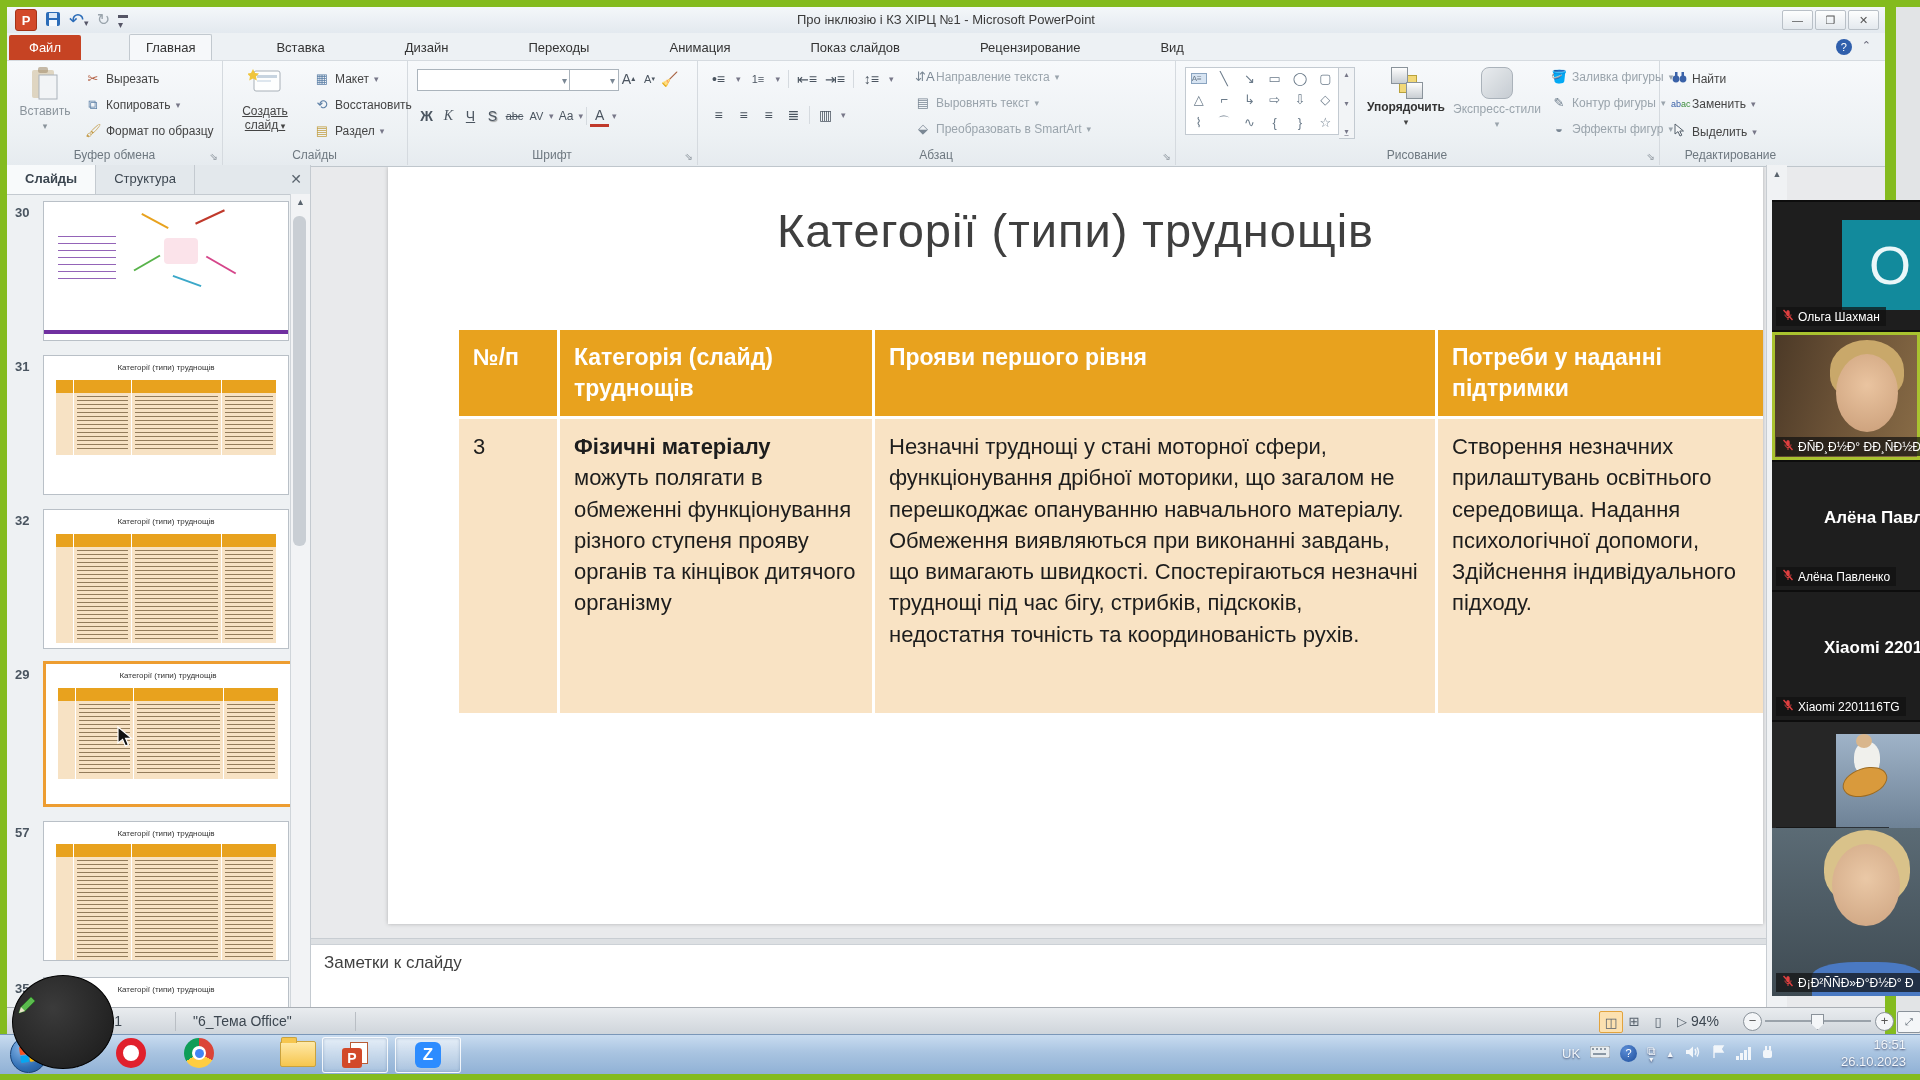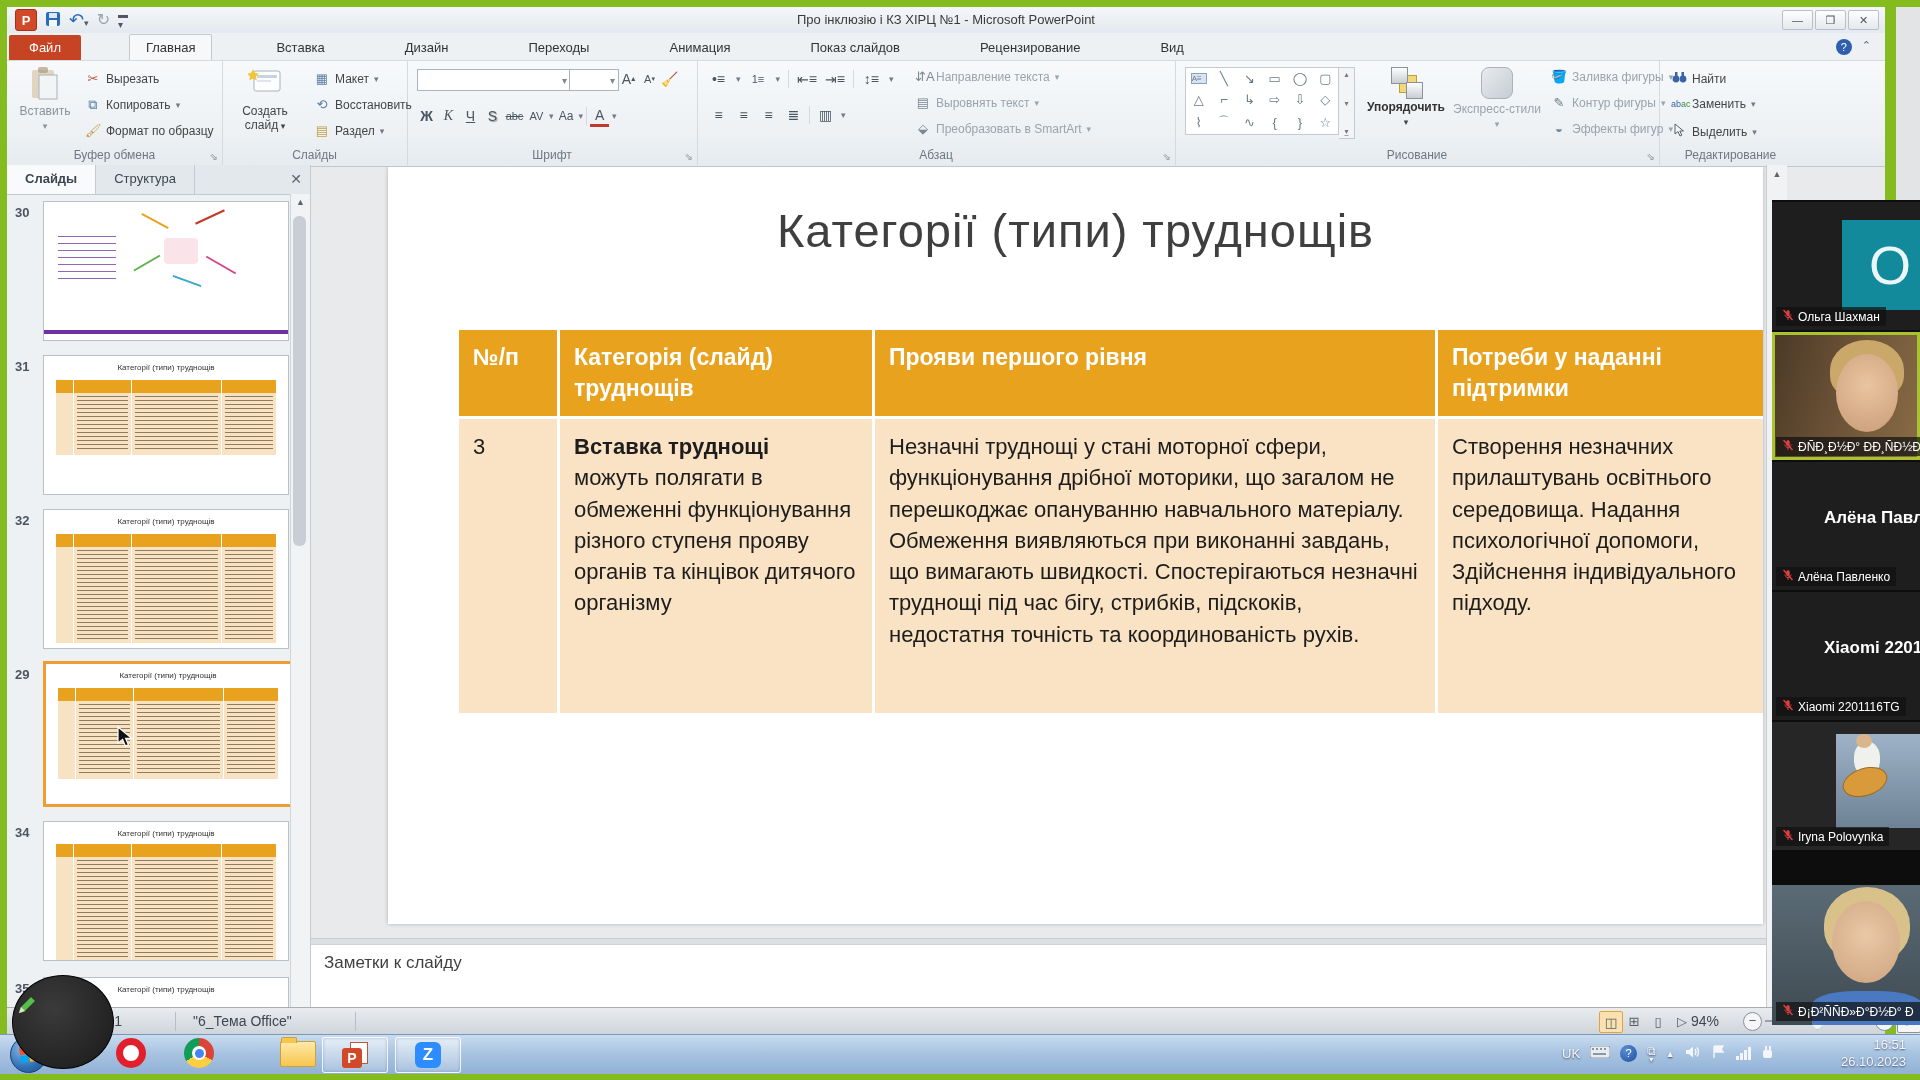--- a/index.html
+++ b/index.html
@@ -197,21 +197,21 @@
         </div>
       <div class="srow" style="left:78px;top:62px;">
           <span class="sico" style="color:#C39A45;">🖌</span>
           <span>Формат по образцу</span>
         </div>
       <div class="gl">Буфер обмена</div>
       <div class="launch">⇘</div>
     </div>
 
     <div class="grp" style="left:215px;width:185px;">
-      <div class="bigbtn" style="left:8px;width:70px;">
+      <div class="bigbtn" style="left:8px;width:70px;text-decoration:underline;">
         <div class="bicon">
           <svg width="34" height="32" viewBox="0 0 34 32">
               <rect x="6" y="4" width="26" height="20" rx="2" fill="#FDFEFE" stroke="#A8B0B8"></rect>
               <rect x="9" y="8" width="20" height="3" fill="#C7D4E0"></rect>
               <rect x="9" y="13" width="14" height="2" fill="#DDE6EE"></rect>
               <path d="M5 2 l2 4 4 .5 -3 3 .8 4 -3.8-2 -3.8 2 .8-4 -3-3 4-.5z" fill="#F0C53C"></path>
             </svg>
         </div>
         <span>Создать слайд</span><span style="font-size:9px;"> ▾</span>
       </div>
@@ -469,21 +469,21 @@
             <div class="c3">
               <i class="scrib"></i>
             </div>
             <div class="c4">
               <i class="scrib"></i>
             </div>
           </div>
       </div>
     </div>
 
-    <span class="thumbnum" style="top:660px;">34</span>
+    <span class="thumbnum" style="top:660px;">57</span>
     <div class="thumb" style="top:656px;height:138px;">
       <div class="mini-title">Категорії (типи) труднощів</div>
       <div class="mini-table" style="top:22px;">
         <div class="mh">
             <div class="c1"></div>
             <div class="c2"></div>
             <div class="c3"></div>
             <div class="c4"></div>
           </div>
         <div class="mb" style="height:104px;">
@@ -514,21 +514,21 @@
 
   <div id="editor" class="abs">
     <div id="slide">
       <div id="slide-title">Категорії (типи) труднощів</div>
       <div id="stable">
         <div class="th">№/п</div>
         <div class="th">Категорія (слайд) труднощів</div>
         <div class="th">Прояви першого рівня</div>
         <div class="th">Потреби у наданні підтримки</div>
         <div class="td">3</div>
-        <div class="td"><b>Вставка труднощі</b><span>можуть полягати в обмеженні функціонування різного ступеня прояву органів та кінцівок дитячого організму</span></div>
+        <div class="td"><b>Фізичні матеріалу</b><span>можуть полягати в обмеженні функціонування різного ступеня прояву органів та кінцівок дитячого організму</span></div>
         <div class="td">Незначні труднощі у стані моторної сфери, функціонування дрібної моторики, що загалом не перешкоджає опануванню навчального матеріалу.  Обмеження виявляються при виконанні завдань, що вимагають швидкості. Спостерігаються незначні  труднощі під час бігу, стрибків, підскоків, недостатня точність та координованість рухів.</div>
         <div class="td">Створення незначних прилаштувань освітнього середовища. Надання психологічної допомоги, Здійснення індивідуального підходу.</div>
       </div>
     </div>
   </div>
 
   <div class="abs" style="left:1766px;top:165px;width:20px;height:842px;background:#F0F2F4;border-left:1px solid #C8CDD2;z-index:2;">
     <div style="text-align:center;color:#5A646E;font-size:9px;padding-top:4px;">▲</div>
   </div>
 
@@ -691,21 +691,21 @@
         <span><svg width="12" height="12" viewBox="0 0 12 12">
               <path d="M6 1.2c-1 0-1.7.7-1.7 1.7v2.6c0 1 .7 1.7 1.7 1.7s1.7-.7 1.7-1.7V2.9C7.7 1.9 7 1.2 6 1.2z" fill="#E04040"></path>
               <path d="M3 5.5c0 1.7 1.3 3 3 3s3-1.3 3-3" stroke="#E04040" fill="none"></path>
               <line x1="6" y1="8.5" x2="6" y2="11" stroke="#E04040"></line>
               <line x1="1.5" y1="1" x2="10.5" y2="11" stroke="#E04040" stroke-width="1.4"></line>
             </svg></span>
         <span>Iryna Polovynka</span>
       </div>
     </div>
 
-    <div class="ptile" style="top:685px;height:140px;background:linear-gradient(#5B6B75,#3E4A52);text-decoration:underline;">
+    <div class="ptile" style="top:628px;height:168px;background:linear-gradient(#5B6B75,#3E4A52);text-decoration:underline;">
       <div style="position:absolute;left:52px;top:2px;width:86px;height:76px;border-radius:50% 50% 44% 44%;background:#D9C28A;"></div>
       <div style="position:absolute;left:60px;top:16px;width:68px;height:82px;border-radius:50%;background:radial-gradient(circle at 50% 42%,#EAC8A6,#CDA380);"></div>
       <div style="position:absolute;left:40px;bottom:0;width:110px;height:34px;border-radius:40% 40% 0 0;background:#4A79C2;"></div>
       <div class="plabel">
         <span><svg width="12" height="12" viewBox="0 0 12 12">
               <path d="M6 1.2c-1 0-1.7.7-1.7 1.7v2.6c0 1 .7 1.7 1.7 1.7s1.7-.7 1.7-1.7V2.9C7.7 1.9 7 1.2 6 1.2z" fill="#E04040"></path>
               <path d="M3 5.5c0 1.7 1.3 3 3 3s3-1.3 3-3" stroke="#E04040" fill="none"></path>
               <line x1="6" y1="8.5" x2="6" y2="11" stroke="#E04040"></line>
               <line x1="1.5" y1="1" x2="10.5" y2="11" stroke="#E04040" stroke-width="1.4"></line>
             </svg></span>

